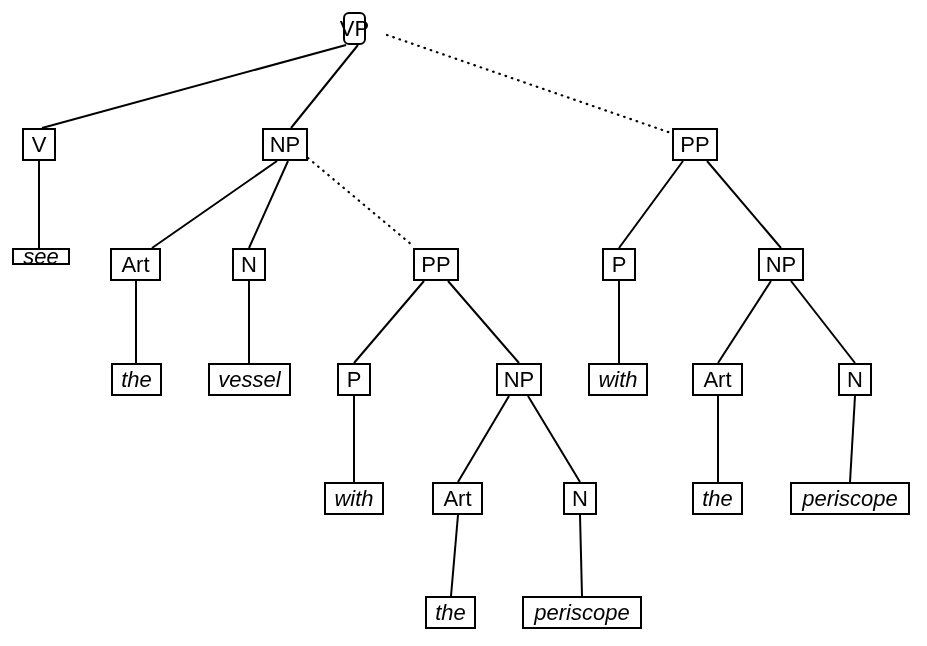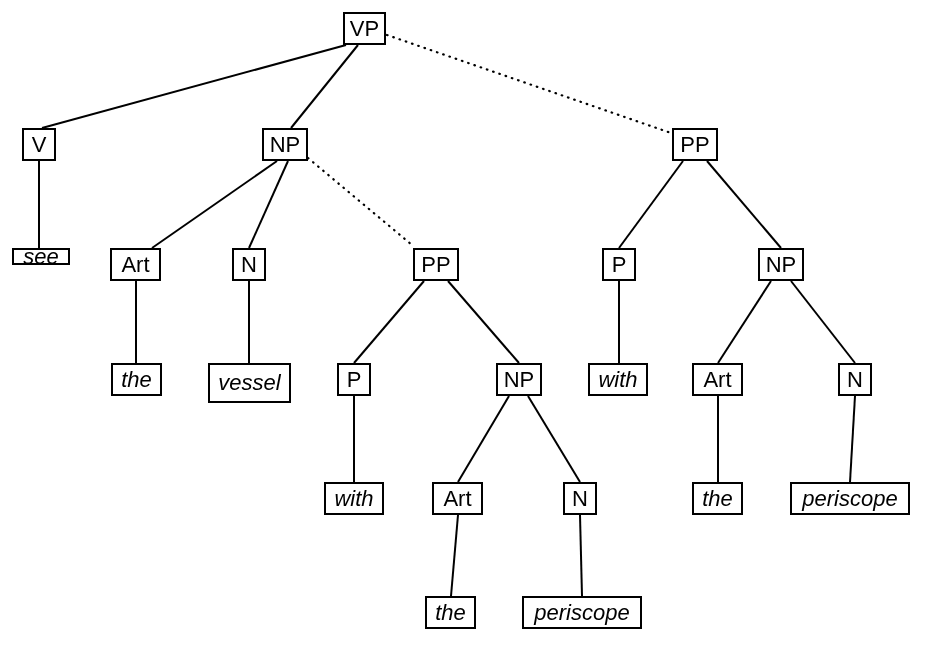--- a/index.html
+++ b/index.html
@@ -64,32 +64,32 @@
       <line x1="528" y1="396" x2="580" y2="482" stroke="#000000" stroke-width="2"></line>
       <line x1="619" y1="281" x2="619" y2="363" stroke="#000000" stroke-width="2"></line>
       <line x1="771" y1="281" x2="718" y2="363" stroke="#000000" stroke-width="2"></line>
       <line x1="791" y1="281" x2="855" y2="363" stroke="#000000" stroke-width="2"></line>
       <line x1="458" y1="515" x2="451" y2="596" stroke="#000000" stroke-width="2"></line>
       <line x1="580" y1="515" x2="582" y2="596" stroke="#000000" stroke-width="2"></line>
       <line x1="718" y1="396" x2="718" y2="482" stroke="#000000" stroke-width="2"></line>
       <line x1="855" y1="396" x2="850" y2="482" stroke="#000000" stroke-width="2"></line>
     </svg>
   <div id="node-layer">
-      <div class="node-box" style="left: 343px; top: 12px; width: 43px; height: 33px; border-color: rgb(0, 0, 0);">VP</div>
+      <div class="node-box" style="left: 343px; top: 12px; width: 23px; height: 33px; border-color: rgb(0, 0, 0); border-radius: 6px;">VP</div>
       <div class="node-box" style="left: 22px; top: 128px; width: 34px; height: 33px; border-color: rgb(0, 0, 0);">V</div>
       <div class="node-box" style="left: 262px; top: 128px; width: 46px; height: 33px; border-color: rgb(0, 0, 0);">NP</div>
       <div class="node-box" style="left: 672px; top: 128px; width: 46px; height: 33px; border-color: rgb(0, 0, 0);">PP</div>
       <div class="node-box leaf" style="left: 12px; top: 248px; width: 58px; height: 17px; border-color: rgb(0, 0, 0);">see</div>
       <div class="node-box" style="left: 110px; top: 248px; width: 51px; height: 33px; border-color: rgb(0, 0, 0);">Art</div>
       <div class="node-box" style="left: 232px; top: 248px; width: 34px; height: 33px; border-color: rgb(0, 0, 0);">N</div>
       <div class="node-box" style="left: 413px; top: 248px; width: 46px; height: 33px; border-color: rgb(0, 0, 0);">PP</div>
       <div class="node-box" style="left: 602px; top: 248px; width: 34px; height: 33px; border-color: rgb(0, 0, 0);">P</div>
       <div class="node-box" style="left: 758px; top: 248px; width: 46px; height: 33px; border-color: rgb(0, 0, 0);">NP</div>
       <div class="node-box leaf" style="left: 111px; top: 363px; width: 51px; height: 33px; border-color: rgb(0, 0, 0);">the</div>
-      <div class="node-box leaf" style="left: 208px; top: 363px; width: 83px; height: 40px; border-color: rgb(0, 0, 0);">vessel</div>
+      <div class="node-box leaf" style="left: 208px; top: 363px; width: 83px; height: 33px; border-color: rgb(0, 0, 0);">vessel</div>
       <div class="node-box" style="left: 337px; top: 363px; width: 34px; height: 33px; border-color: rgb(0, 0, 0);">P</div>
       <div class="node-box" style="left: 496px; top: 363px; width: 46px; height: 33px; border-color: rgb(0, 0, 0);">NP</div>
       <div class="node-box leaf" style="left: 588px; top: 363px; width: 60px; height: 33px; border-color: rgb(0, 0, 0);">with</div>
       <div class="node-box" style="left: 692px; top: 363px; width: 51px; height: 33px; border-color: rgb(0, 0, 0);">Art</div>
       <div class="node-box" style="left: 838px; top: 363px; width: 34px; height: 33px; border-color: rgb(0, 0, 0);">N</div>
       <div class="node-box leaf" style="left: 324px; top: 482px; width: 60px; height: 33px; border-color: rgb(0, 0, 0);">with</div>
       <div class="node-box" style="left: 432px; top: 482px; width: 51px; height: 33px; border-color: rgb(0, 0, 0);">Art</div>
       <div class="node-box" style="left: 563px; top: 482px; width: 34px; height: 33px; border-color: rgb(0, 0, 0);">N</div>
       <div class="node-box leaf" style="left: 692px; top: 482px; width: 51px; height: 33px; border-color: rgb(0, 0, 0);">the</div>
       <div class="node-box leaf" style="left: 790px; top: 482px; width: 120px; height: 33px; border-color: rgb(0, 0, 0);">periscope</div>

